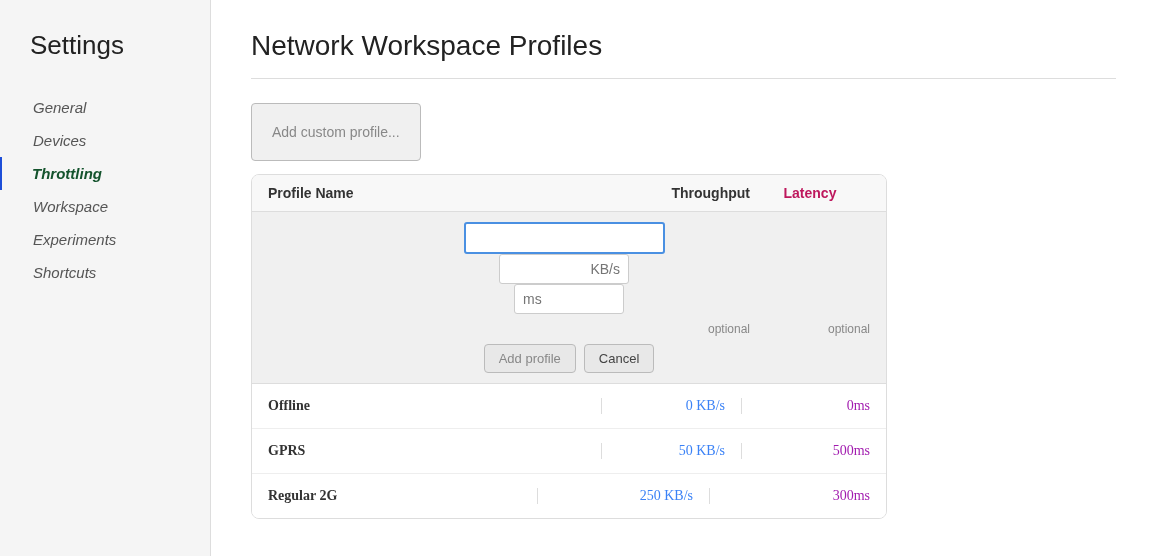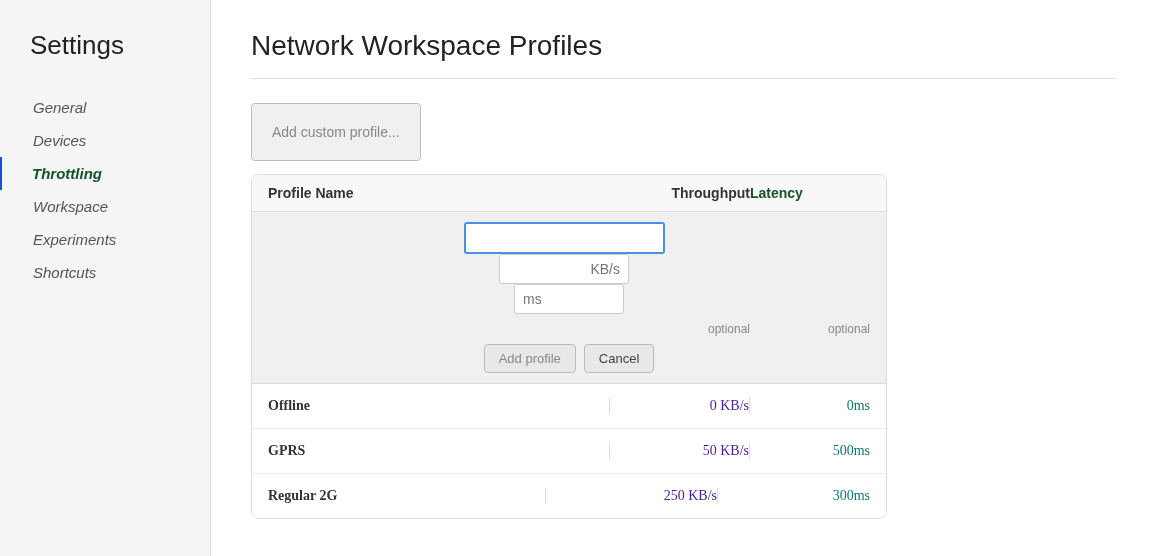--- a/index.html
+++ b/index.html
@@ -106,24 +106,24 @@
     .col-throughput {
       width: 140px;
       text-align: right;
       font-weight: 600;
       font-size: 14px;
       color: #333;
     }
 
     .col-latency {
       width: 120px;
-      text-align: left;
-      font-weight: 600;
-      font-size: 14px;
-      color: #14532d;
+      text-align: center;
+      font-weight: 600;
+      font-size: 14px;
+      color: #be185d;
     }
 
     .add-profile-row {
       background: #f0f0f0;
       padding: 10px 16px;
       border-bottom: 1px solid #ddd;
     }
 
     .add-profile-inputs {
       display: flex;
@@ -238,30 +238,31 @@
       font-size: 14px;
       color: #333;
       border-right: 1px solid #ddd;
       padding-right: 16px;
     }
 
     .row-throughput {
       width: 140px;
       text-align: right;
       font-size: 14px;
-      color: #4c1d95;
+      color: #3b82f6;
       border-right: 1px solid #ddd;
-      margin-right: 0;
+      padding-right: 16px;
+      margin-right: 8px;
     }
 
     .row-latency {
       width: 120px;
       text-align: right;
       font-size: 14px;
-      color: #0f766e;
+      color: #a21caf;
     }
   </style>
 </head>
 <body>
 
 <div class="sidebar">
   <div class="sidebar-title">Settings</div>
 
   <div class="sidebar-item">
     <span>General</span>

